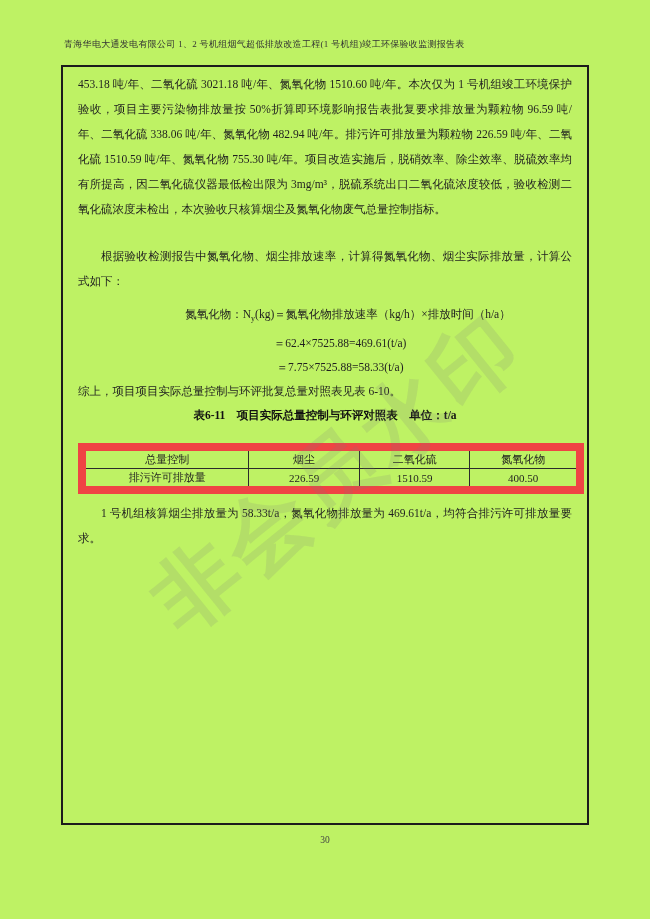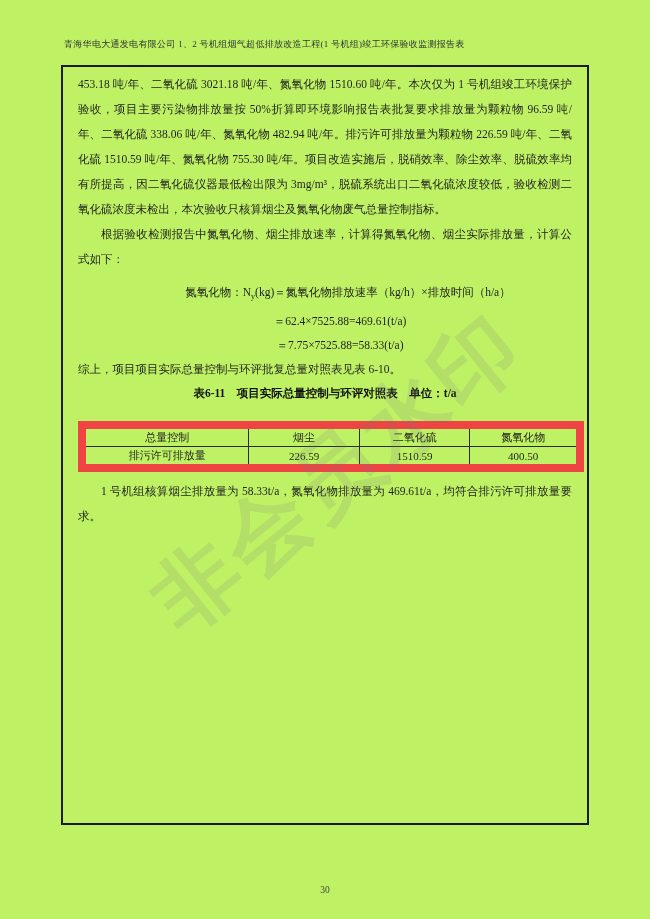--- a/index.html
+++ b/index.html
@@ -33,21 +33,21 @@
     padding: 5px 15px 0 15px;
   }
   .para {
     margin: 0;
     font-size: 11.5px;
     line-height: 25px;
     text-align: justify;
     color: #1f1f1f;
   }
   .para.indent { text-indent: 2em; }
-  .para.p2 { margin-top: 0; }
+  .para.p2 { margin-top: 22px; }
   .formulas { margin-top: 8px; text-align: center; }
   .formula {
     font-size: 11.5px;
     line-height: 24px;
     color: #1f1f1f;
   }
   .formula.label-line { margin-left: 46px; }
   .formula.result-line { margin-left: 30px; }
   .formula sub { font-size: 8px; }
   .para.p3 { }
@@ -92,21 +92,21 @@
     letter-spacing: 4px;
     color: rgba(125,125,125,0.17);
     transform: rotate(-39deg);
     white-space: nowrap;
     pointer-events: none;
     z-index: 3;
   }
   .page-number {
     position: absolute;
     left: 0;
-    top: 885px;
+    top: 835px;
     width: 650px;
     text-align: center;
     font-size: 9.5px;
     color: #444444;
   }
 </style>
 </head>
 <body>
 
 <div class="page">

